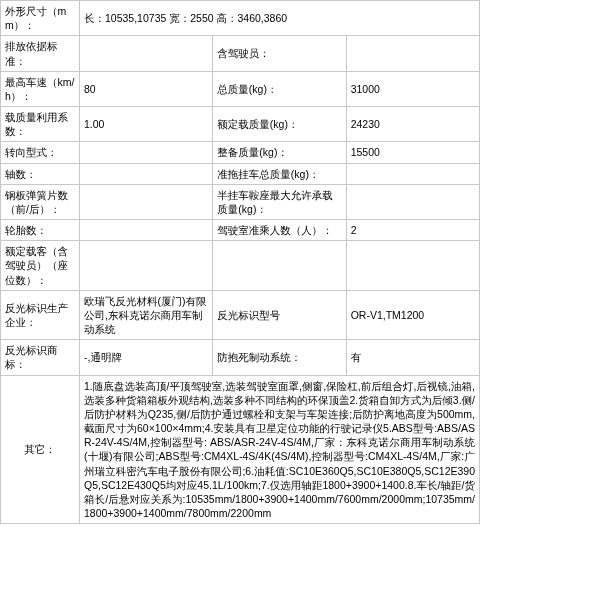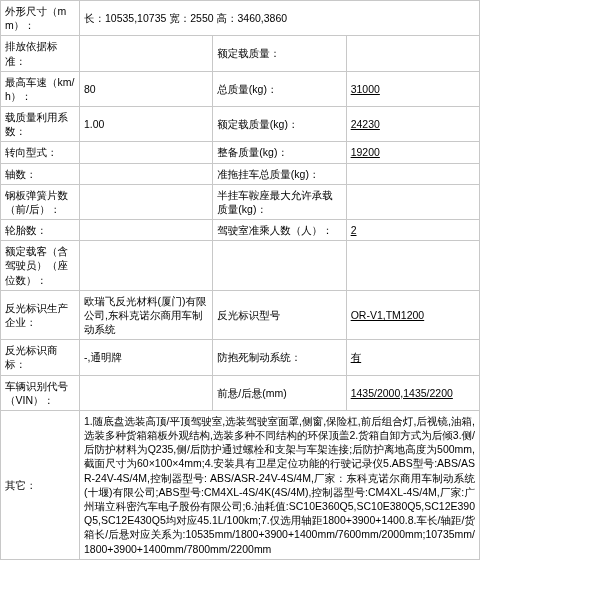--- a/index.html
+++ b/index.html
@@ -32,66 +32,65 @@
     width: 70px;
   }
   td.val-wide {
     
   }
   td.label2 {
     width: 168px;
   }
   td.val2 {
     width: 180px;
-    text-decoration: underline;
   }
   .notes-cell {
     vertical-align: top;
     padding: 5px 5px;
     line-height: 1.5;
     font-size: 10.5px;
     text-align: justify;
   }
   .notes-label {
     vertical-align: middle;
-    text-align: left;
+    text-align: center;
   }
 </style>
 </head>
 <body>
 
 <table class="spec">
   <tbody>
     <tr>
       <td class="label">外形尺寸（mm）：</td>
       <td class="val-wide" colspan="3">长：10535,10735 宽：2550 高：3460,3860</td>
     </tr>
     <tr>
       <td class="label">排放依据标准：</td>
       <td></td>
-      <td class="label2">额定载质量：</td>
+      <td class="label2">含驾驶员：</td>
       <td class="val2"></td>
     </tr>
     <tr>
       <td class="label">最高车速（km/h）：</td>
       <td>80</td>
       <td class="label2">总质量(kg)：</td>
       <td class="val2">31000</td>
     </tr>
     <tr>
       <td class="label">载质量利用系数：</td>
       <td>1.00</td>
       <td class="label2">额定载质量(kg)：</td>
       <td class="val2">24230</td>
     </tr>
     <tr>
       <td class="label">转向型式：</td>
       <td></td>
       <td class="label2">整备质量(kg)：</td>
-      <td class="val2">19200</td>
+      <td class="val2">15500</td>
     </tr>
     <tr>
       <td class="label">轴数：</td>
       <td></td>
       <td class="label2">准拖挂车总质量(kg)：</td>
       <td class="val2"></td>
     </tr>
     <tr>
       <td class="label">钢板弹簧片数（前/后）：</td>
       <td></td>
@@ -116,23 +115,17 @@
       <td class="label2">反光标识型号</td>
       <td class="val2">OR-V1,TM1200</td>
     </tr>
     <tr>
       <td class="label">反光标识商标：</td>
       <td>-,通明牌</td>
       <td class="label2">防抱死制动系统：</td>
       <td class="val2">有</td>
     </tr>
     <tr>
-      <td class="label">车辆识别代号（VIN）：</td>
-      <td></td>
-      <td class="label2">前悬/后悬(mm)</td>
-      <td class="val2">1435/2000,1435/2200</td>
-    </tr>
-    <tr>
       <td class="label notes-label">其它：</td>
       <td class="notes-cell" colspan="3">1.随底盘选装高顶/平顶驾驶室,选装驾驶室面罩,侧窗,保险杠,前后组合灯,后视镜,油箱,选装多种货箱箱板外观结构,选装多种不同结构的环保顶盖2.货箱自卸方式为后倾3.侧/后防护材料为Q235,侧/后防护通过螺栓和支架与车架连接;后防护离地高度为500mm,截面尺寸为60×100×4mm;4.安装具有卫星定位功能的行驶记录仪5.ABS型号:ABS/ASR-24V-4S/4M,控制器型号: ABS/ASR-24V-4S/4M,厂家：东科克诺尔商用车制动系统(十堰)有限公司;ABS型号:CM4XL-4S/4K(4S/4M),控制器型号:CM4XL-4S/4M,厂家:广州瑞立科密汽车电子股份有限公司;6.油耗值:SC10E360Q5,SC10E380Q5,SC12E390Q5,SC12E430Q5均对应45.1L/100km;7.仅选用轴距1800+3900+1400.8.车长/轴距/货箱长/后悬对应关系为:10535mm/1800+3900+1400mm/7600mm/2000mm;10735mm/1800+3900+1400mm/7800mm/2200mm</td>
     </tr>
   </tbody>
 </table>
 
 </body></html>

